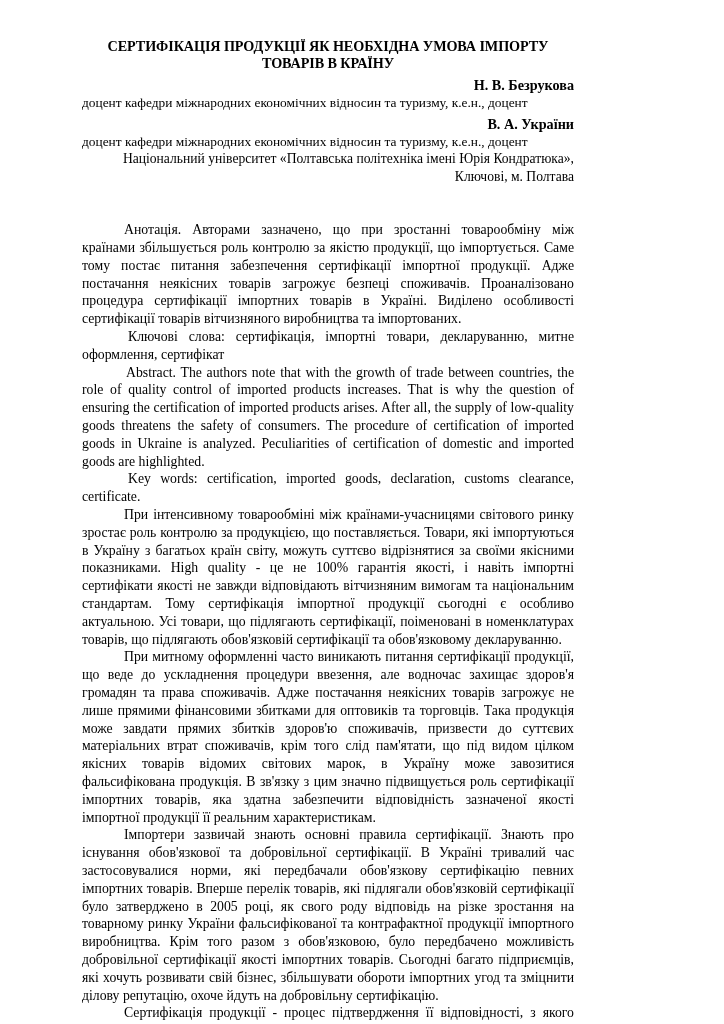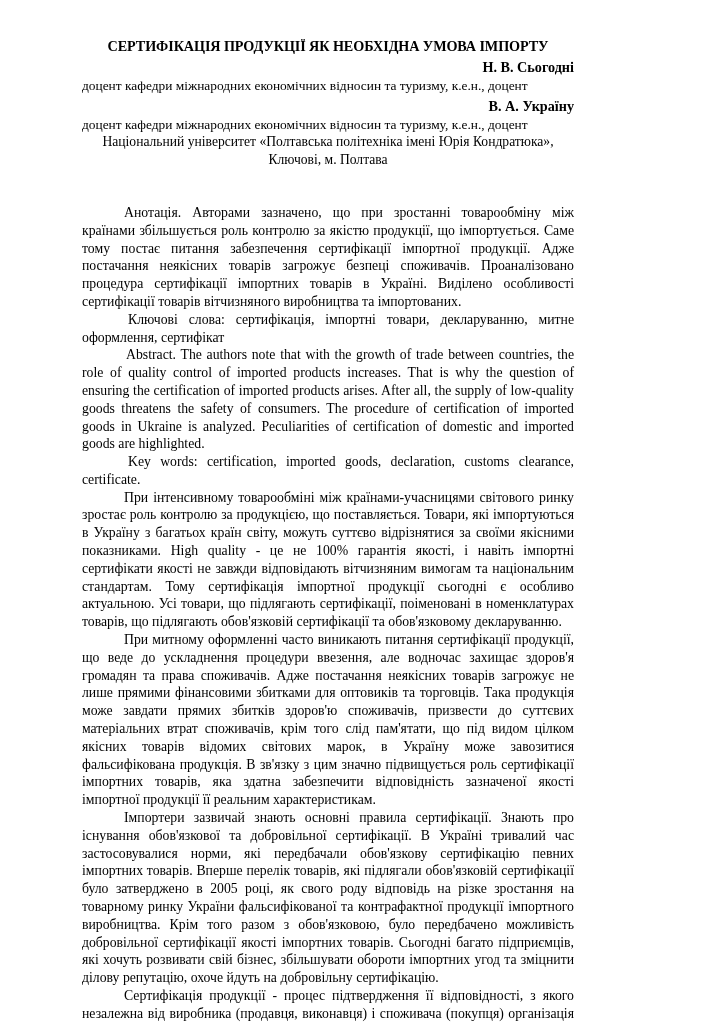--- a/index.html
+++ b/index.html
@@ -38,21 +38,21 @@
     line-height: 1.30;
     margin: 3px 0 0 0;
   }
   .affil {
     text-align: left;
     font-size: 13.4px;
     line-height: 1.30;
     margin: 0;
   }
   .affil-wide {
-    text-align: center;
+    text-align: right;
     font-size: 13.6px;
     line-height: 1.32;
     margin: 0;
   }
   .body-block {
     margin-top: 35px;
   }
   p.para {
     margin: 0;
     text-align: justify;
@@ -69,26 +69,27 @@
     text-indent: 44px;
   }
 </style>
 </head>
 <body>
 
 <div class="page">
 
   <h1 class="title">
     <span class="title-line">СЕРТИФІКАЦІЯ ПРОДУКЦІЇ ЯК НЕОБХІДНА УМОВА ІМПОРТУ</span>
+    <span class="title-line">ТОВАРІВ В КРАЇНУ</span>
   </h1>
 
-  <div class="author">Н. В. Сьогодні</div>
+  <div class="author">Н. В. Безрукова</div>
   <div class="affil">доцент кафедри міжнародних економічних відносин та туризму, к.е.н., доцент</div>
 
-  <div class="author">В. А. Україну</div>
+  <div class="author">В. А. України</div>
   <div class="affil">доцент кафедри міжнародних економічних відносин та туризму, к.е.н., доцент</div>
 
   <div class="affil-wide">Національний університет «Полтавська політехніка імені Юрія Кондратюка»,</div>
   <div class="affil-wide">Ключові, м. Полтава</div>
 
   <div class="body-block">
 
     <p class="para">Анотація. Авторами зазначено, що при зростанні товарообміну між країнами збільшується роль контролю за якістю продукції, що імпортується. Саме тому постає питання забезпечення сертифікації імпортної продукції. Адже постачання неякісних товарів загрожує безпеці споживачів. Проаналізовано процедура сертифікації імпортних товарів в Україні. Виділено особливості сертифікації товарів вітчизняного виробництва та імпортованих.</p>
 
     <p class="para keywords">Ключові слова: сертифікація, імпортні товари, декларуванню, митне оформлення, сертифікат</p>

